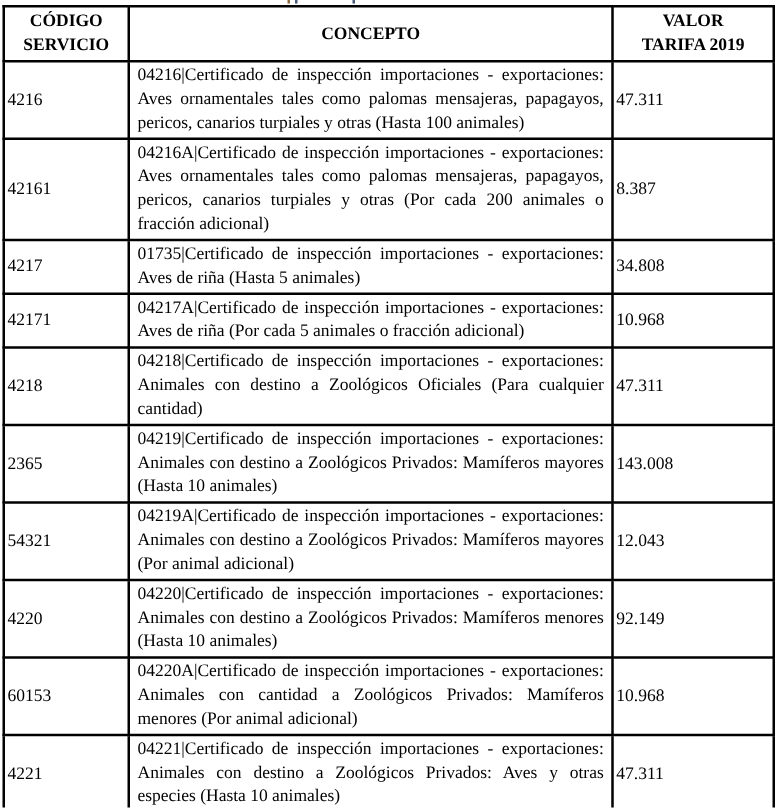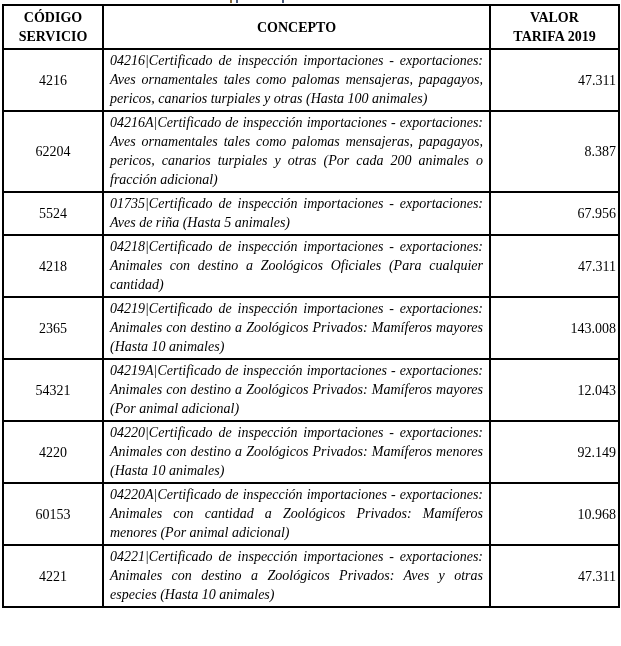--- a/index.html
+++ b/index.html
@@ -54,31 +54,30 @@
   col.c-valor { width: 129px; }
 
   th {
     font-weight: bold;
     text-align: center;
     white-space: pre-line;
     padding: 2px 2px;
     font-size: 14.5px;
   }
   td.codigo {
-    text-align: center;
-    padding: 1px 18px;
+    text-align: left;
+    padding: 1px 2px;
   }
   td.concepto {
     text-align: justify;
     vertical-align: top;
     padding: 1px 6px 2px 6px;
-    font-style: italic;
   }
   td.valor {
-    text-align: right;
+    text-align: left;
     padding: 1px 2px;
   }
 </style>
 </head>
 <body>
 
 <div class="crop-fragment">
     <i></i>
     <i></i>
     <i></i>
@@ -99,28 +98,33 @@
 TARIFA 2019</th>
     </tr>
   </thead>
   <tbody>
       <tr>
     <td class="codigo">4216</td>
     <td class="concepto">04216|Certificado de inspección importaciones - exportaciones: Aves ornamentales tales como palomas mensajeras, papagayos, pericos, canarios turpiales y otras (Hasta 100 animales)</td>
     <td class="valor">47.311</td>
   </tr>
       <tr>
-    <td class="codigo">62204</td>
+    <td class="codigo">42161</td>
     <td class="concepto">04216A|Certificado de inspección importaciones - exportaciones: Aves ornamentales tales como palomas mensajeras, papagayos, pericos, canarios turpiales y otras (Por cada 200 animales o fracción adicional)</td>
     <td class="valor">8.387</td>
   </tr>
       <tr>
-    <td class="codigo">5524</td>
+    <td class="codigo">4217</td>
     <td class="concepto">01735|Certificado de inspección importaciones - exportaciones: Aves de riña (Hasta 5 animales)</td>
-    <td class="valor">67.956</td>
+    <td class="valor">34.808</td>
+  </tr>
+      <tr>
+    <td class="codigo">42171</td>
+    <td class="concepto">04217A|Certificado de inspección importaciones - exportaciones: Aves de riña (Por cada 5 animales o fracción adicional)</td>
+    <td class="valor">10.968</td>
   </tr>
       <tr>
     <td class="codigo">4218</td>
     <td class="concepto">04218|Certificado de inspección importaciones - exportaciones: Animales con destino a Zoológicos Oficiales (Para cualquier cantidad)</td>
     <td class="valor">47.311</td>
   </tr>
       <tr>
     <td class="codigo">2365</td>
     <td class="concepto">04219|Certificado de inspección importaciones - exportaciones: Animales con destino a Zoológicos Privados: Mamíferos mayores (Hasta 10 animales)</td>
     <td class="valor">143.008</td>

